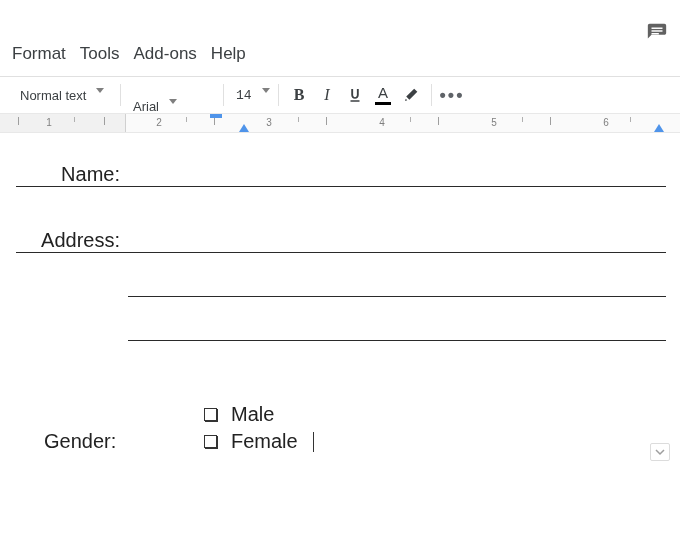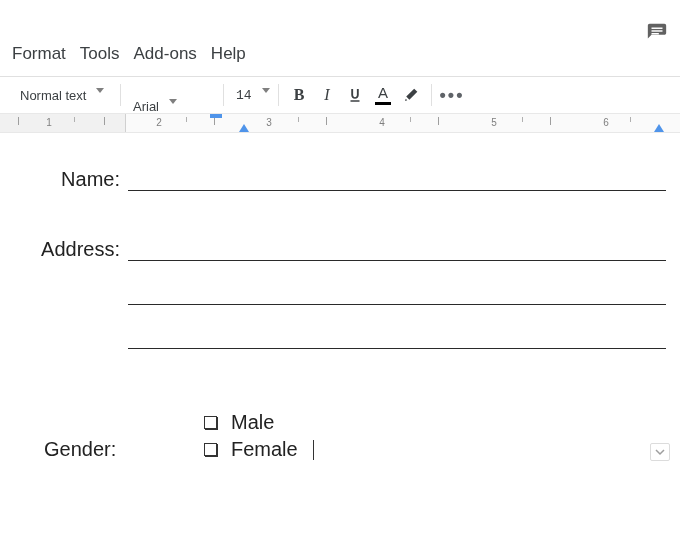--- a/index.html
+++ b/index.html
@@ -154,22 +154,22 @@
 
     
     .page {
       padding: 30px 14px 0 14px;
       font-family: Arial, sans-serif;
       color: #222;
       position: relative;
     }
     .row {
       display: flex;
-      align-items: flex-end;
       margin-bottom: 42px;
+      flex-direction: column;
     }
     .label {
       width: 112px;
       font-size: 20px;
       text-align: right;
       padding-right: 6px;
       white-space: nowrap;
     }
     .addr-label { width: 112px; }
     .line {

